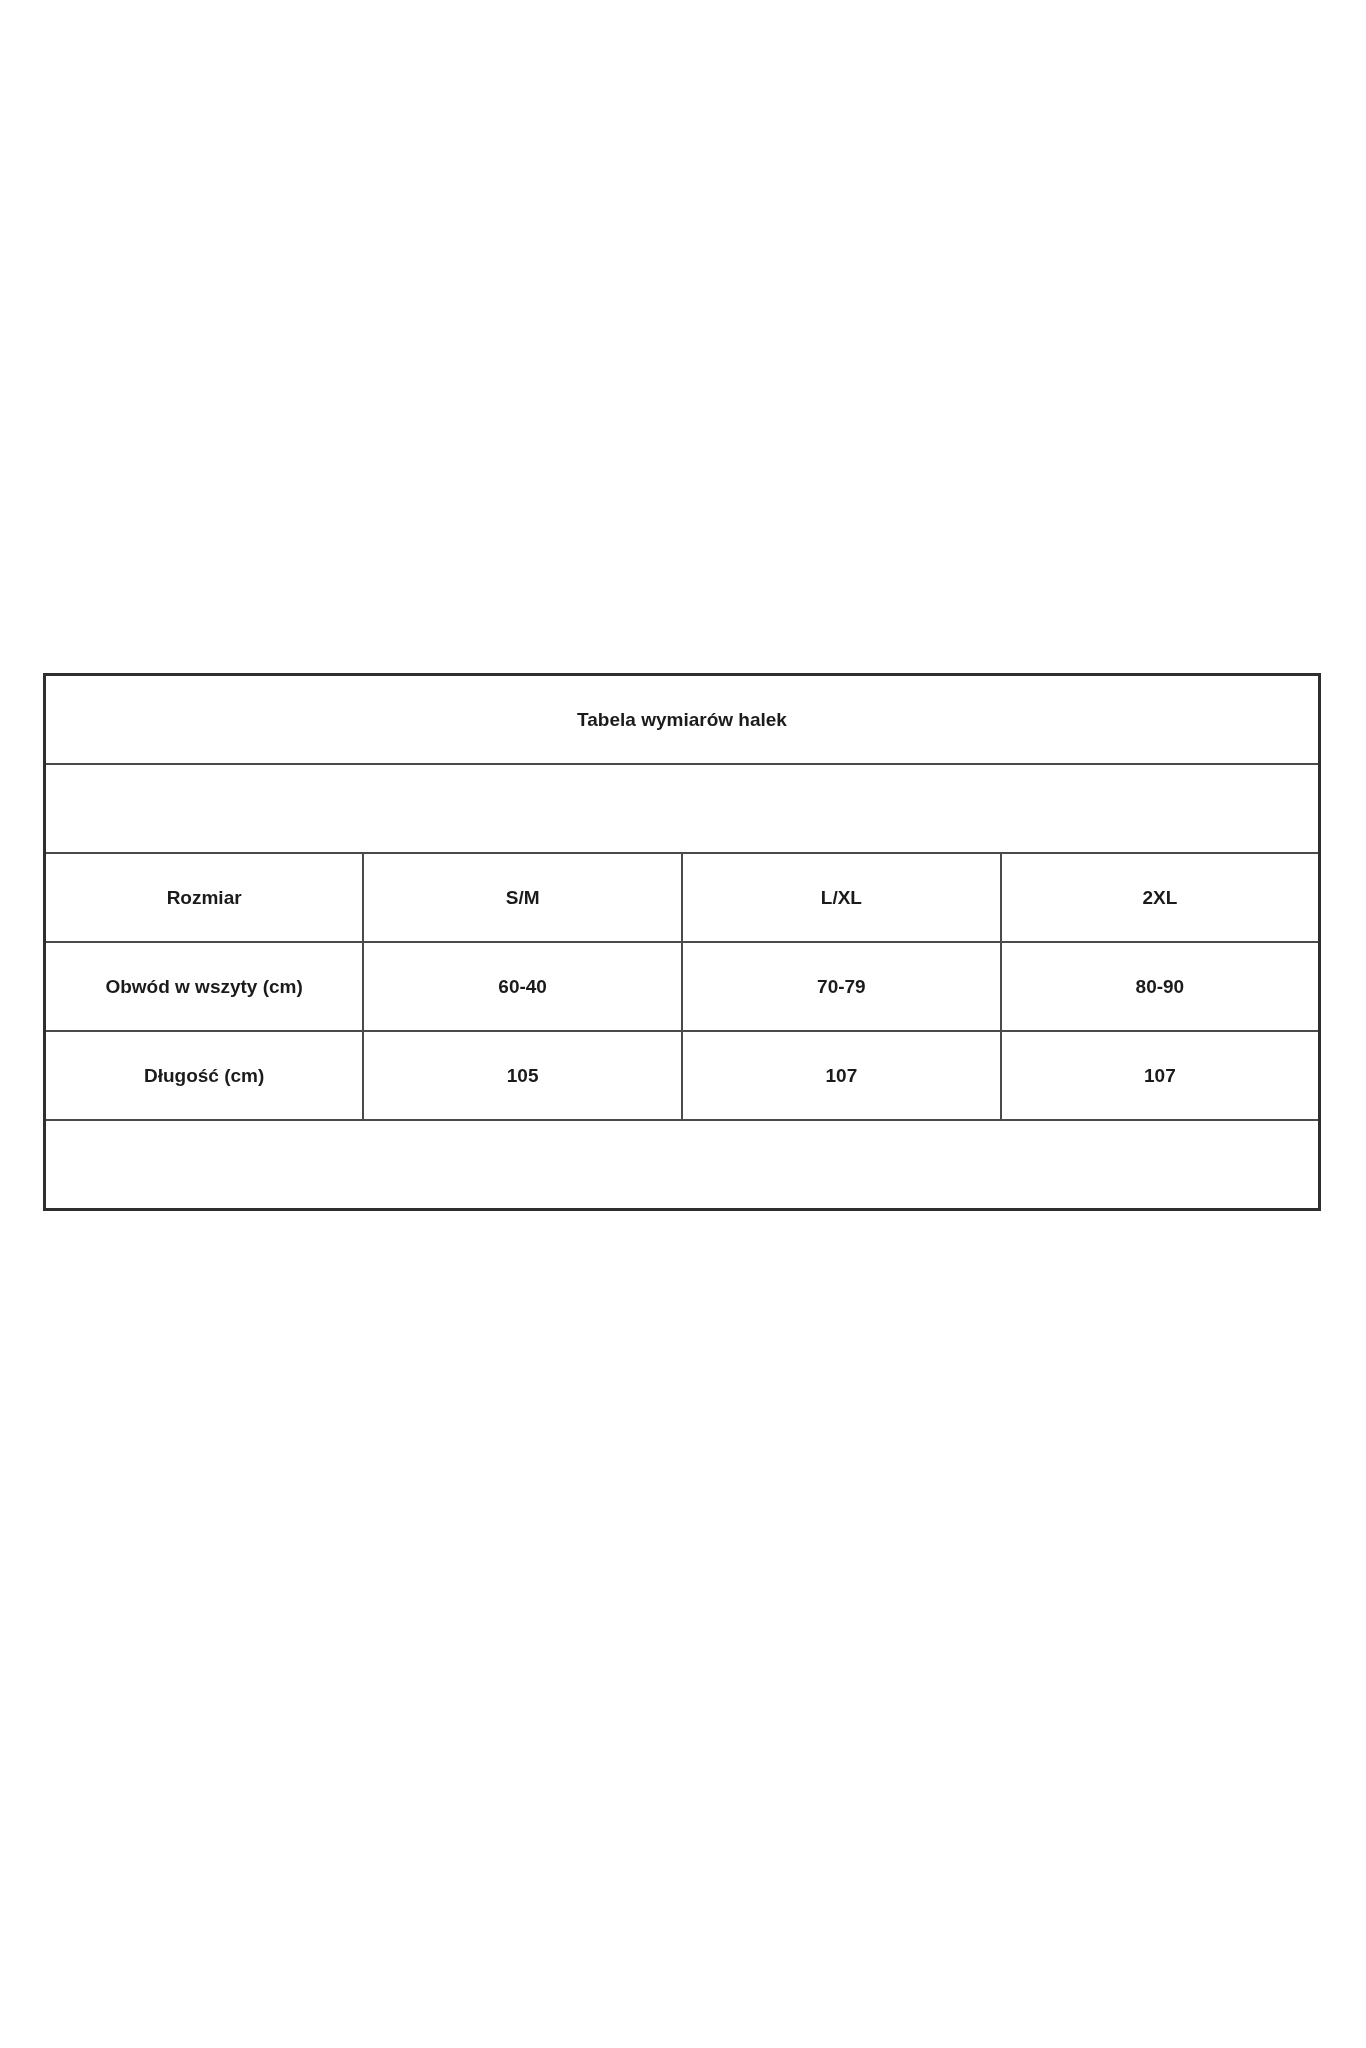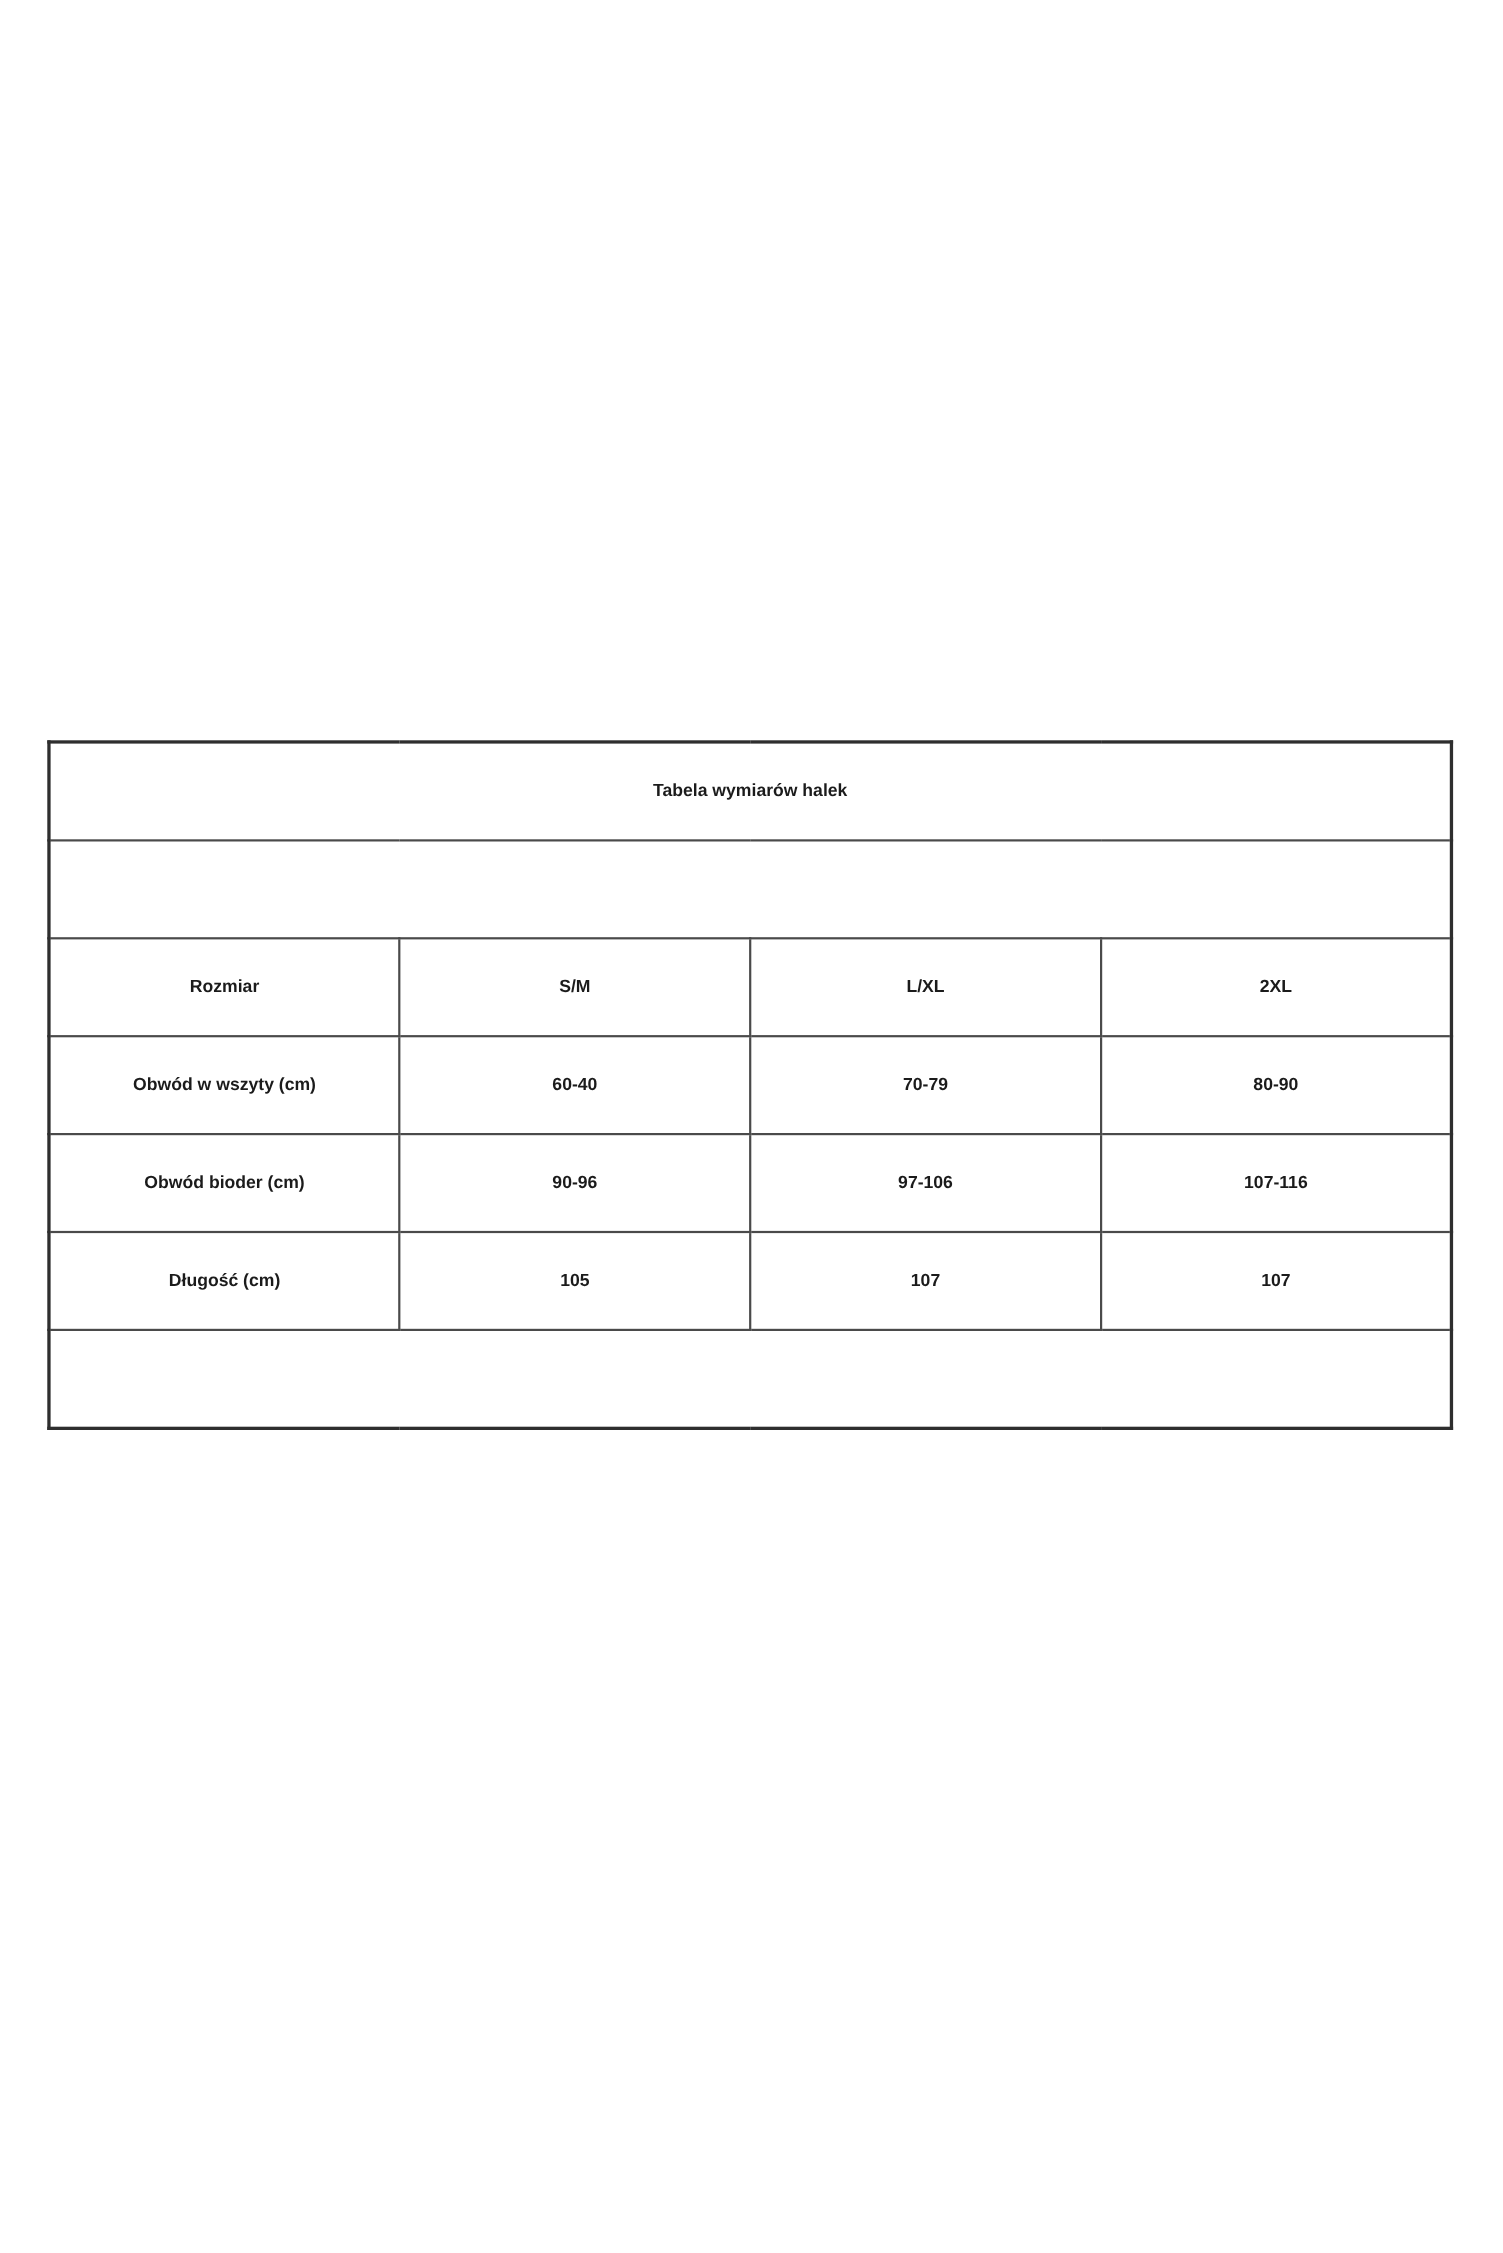--- a/index.html
+++ b/index.html
@@ -24,21 +24,21 @@
     width: 100%;
     border-collapse: collapse;
     table-layout: fixed;
     border: 3px solid #2e2e2e;
   }
   table.size-table td {
     height: 87px;
     text-align: center;
     vertical-align: middle;
     font-weight: bold;
-    font-size: 16px;
+    font-size: 19px;
     color: #1b1b1b;
     padding: 0 4px;
     overflow: hidden;
   }
   
   td.span-cell {
     border-top: 2px solid #4a4a4a;
     border-bottom: 2px solid #4a4a4a;
     border-left: none;
     border-right: none;
@@ -81,26 +81,20 @@
         <td class="grid-cell">L/XL</td>
         <td class="grid-cell">2XL</td>
       </tr>
       <tr>
         <td class="grid-cell">Obwód w wszyty (cm)</td>
         <td class="grid-cell">60-40</td>
         <td class="grid-cell">70-79</td>
         <td class="grid-cell">80-90</td>
       </tr>
       <tr>
-        <td class="grid-cell">Obwód bioder (cm)</td>
-        <td class="grid-cell">90-96</td>
-        <td class="grid-cell">97-106</td>
-        <td class="grid-cell">107-116</td>
-      </tr>
-      <tr>
         <td class="grid-cell">Długość (cm)</td>
         <td class="grid-cell">105</td>
         <td class="grid-cell">107</td>
         <td class="grid-cell">107</td>
       </tr>
       <tr>
         <td colspan="4" class="span-cell spacer-cell"></td>
       </tr>
     </tbody>
   </table>

